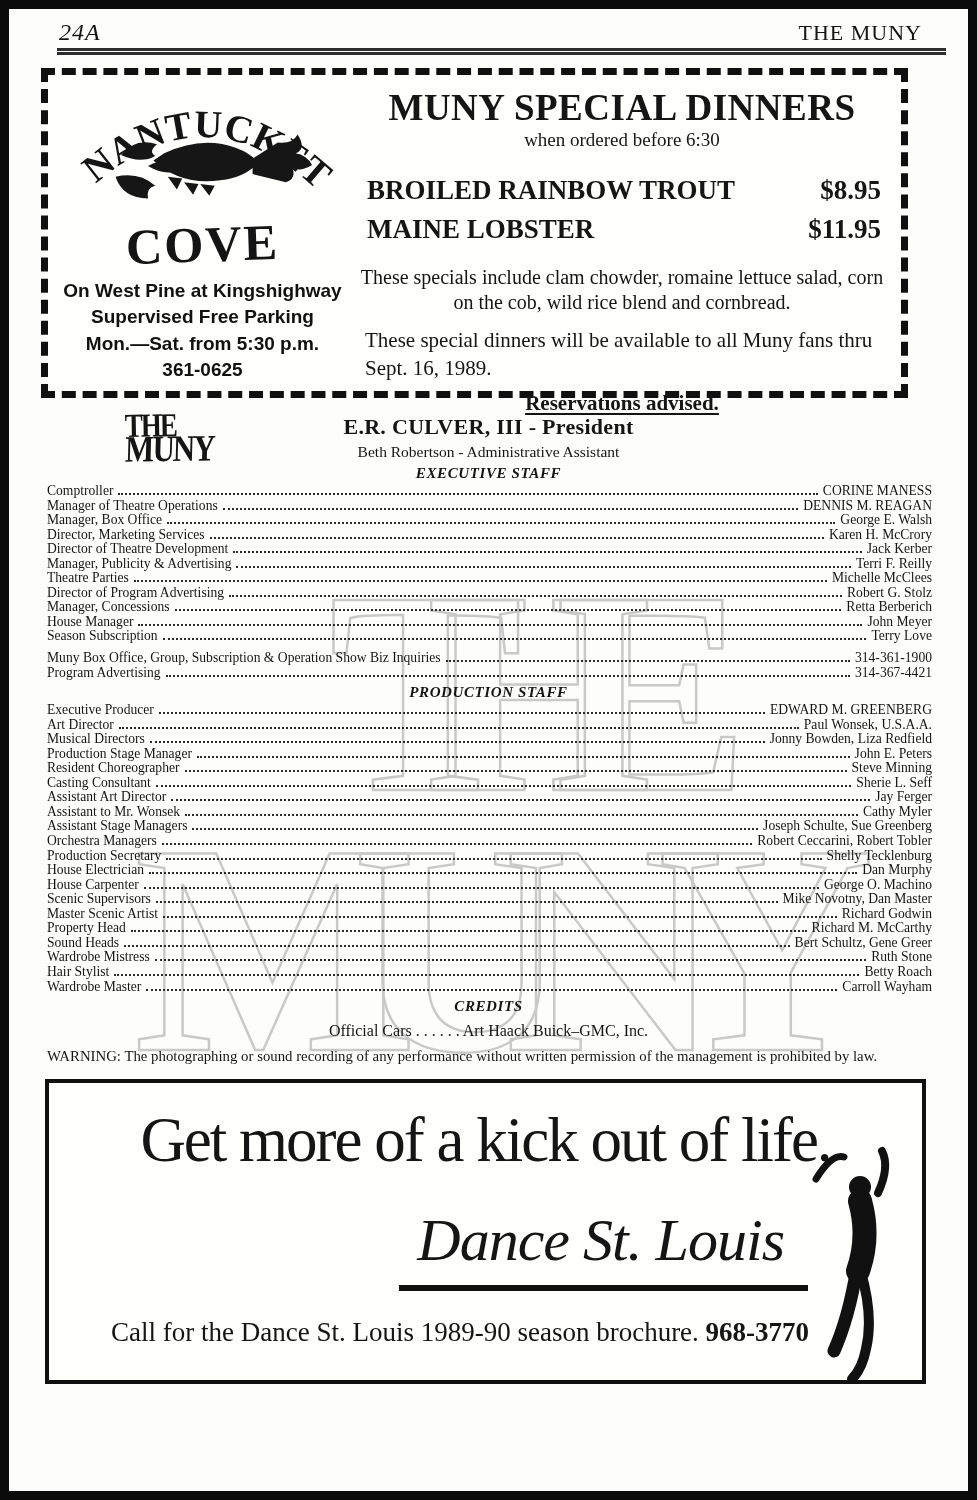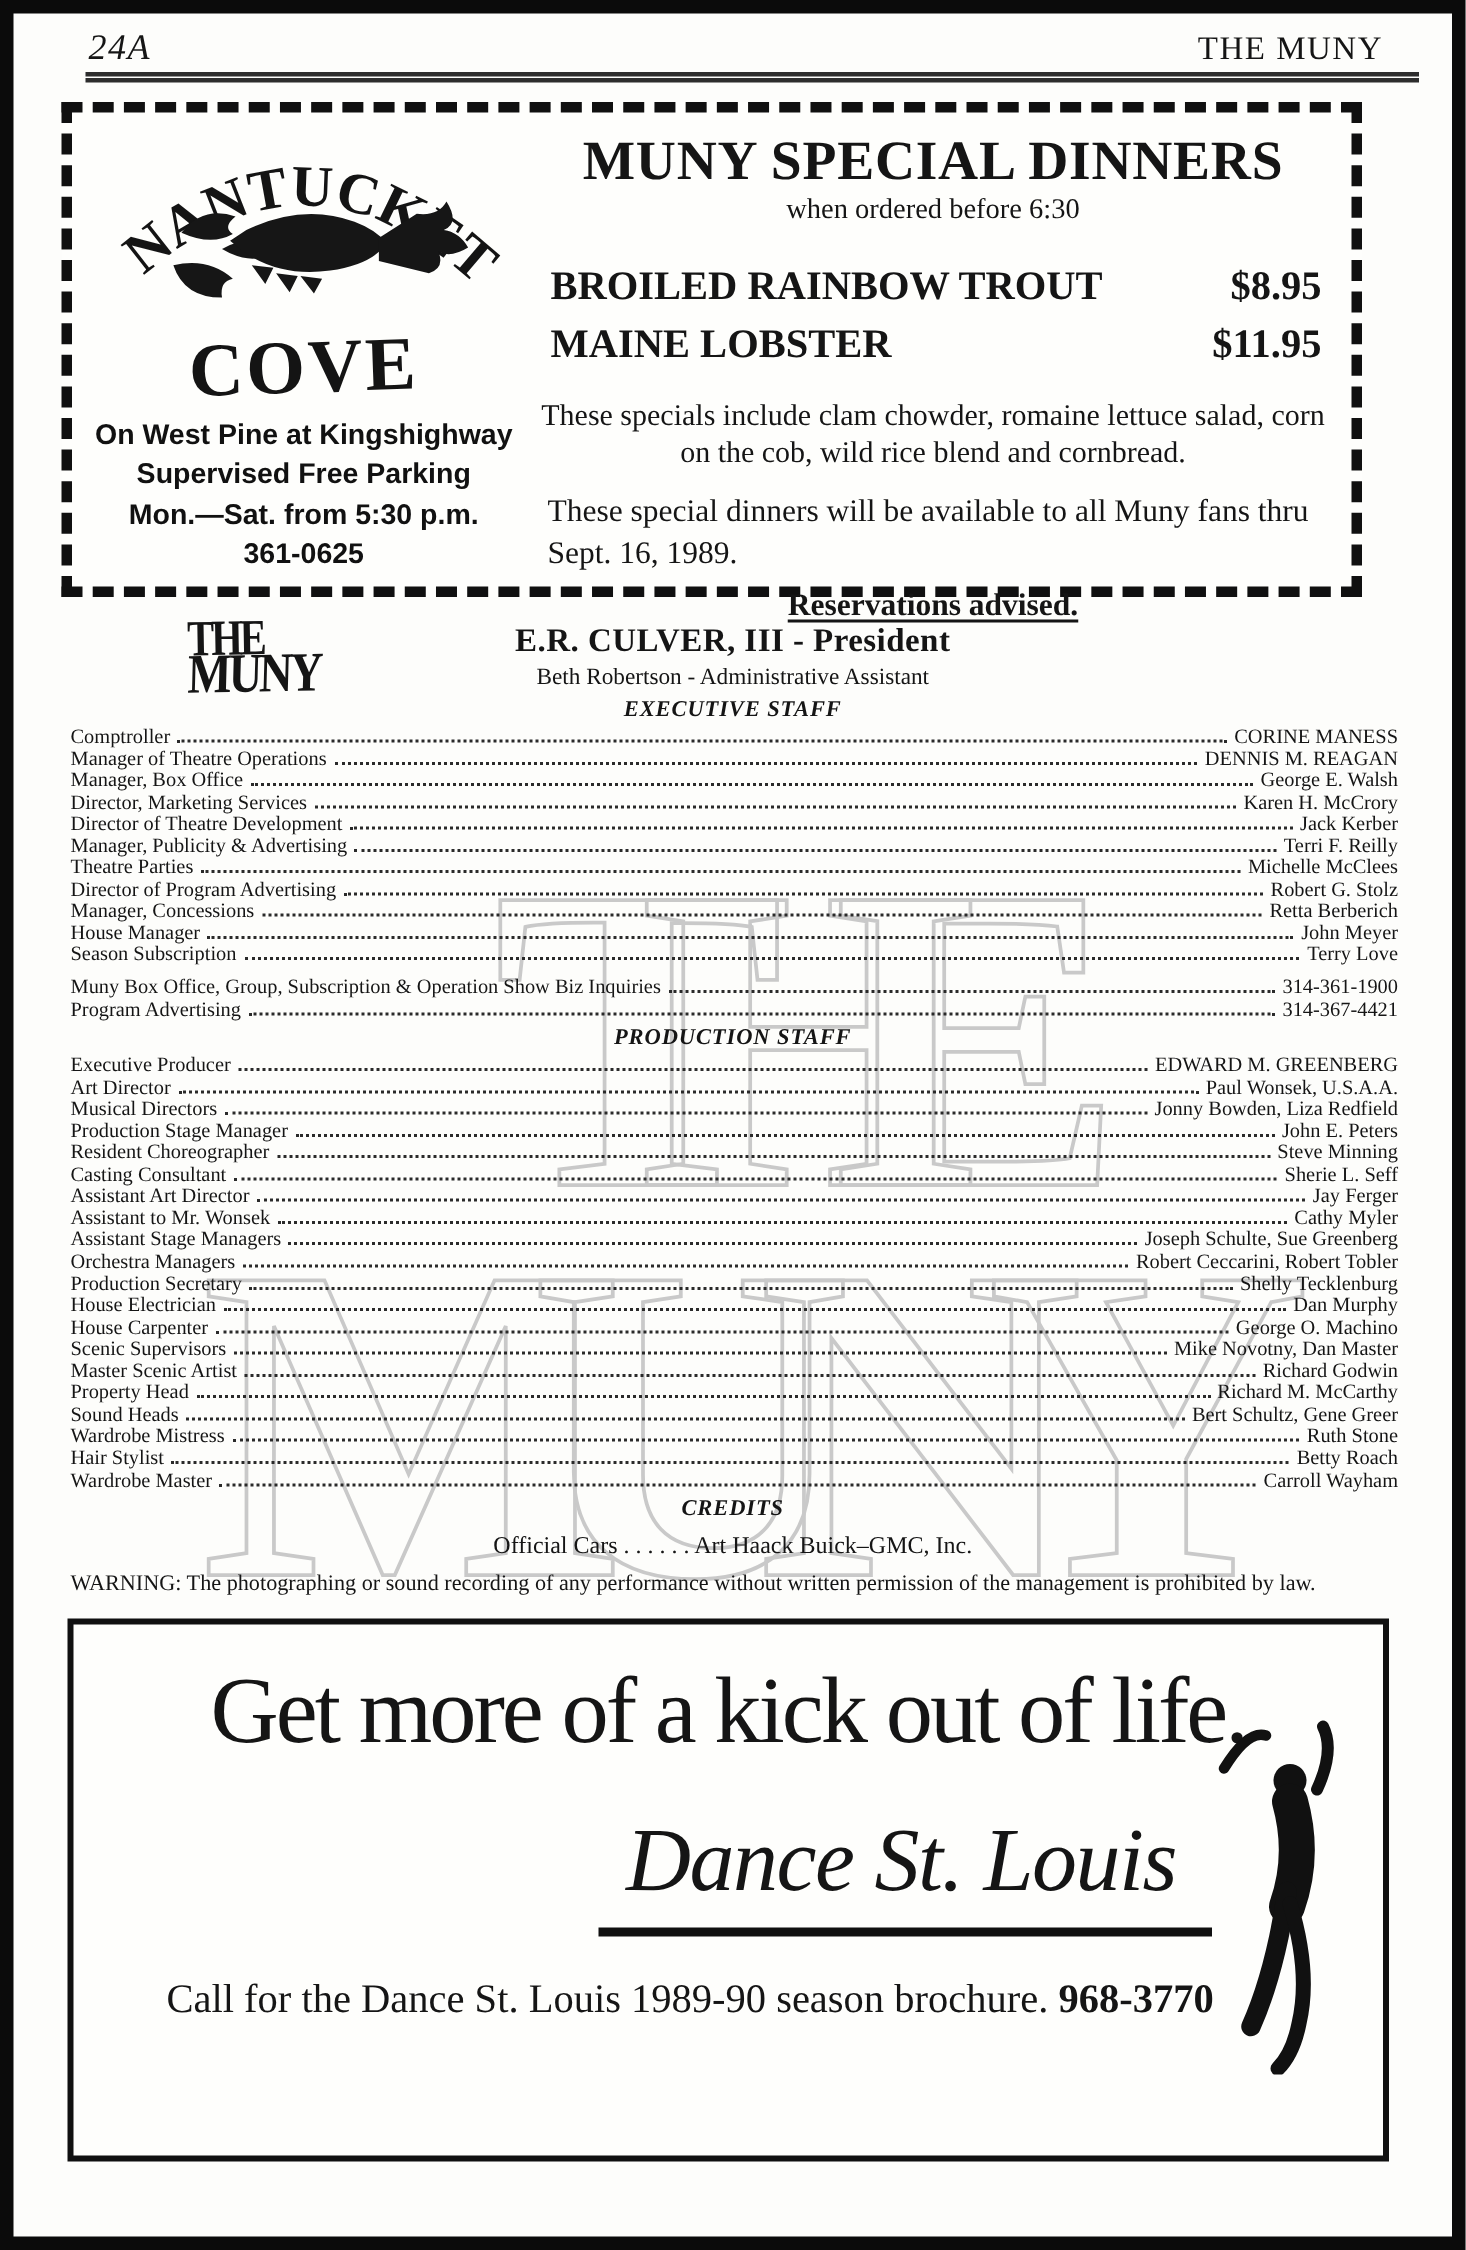--- a/index.html
+++ b/index.html
@@ -39,21 +39,21 @@
   .sec-head { position:relative; z-index:1; text-align:center; font-weight:bold; font-style:italic; font-size:15px; letter-spacing:0.6px; margin-top:4px; }
   .slist { position:relative; z-index:1; margin:2px 36px 0 38px; }
   .srow { display:flex; align-items:baseline; font-size:13.6px; line-height:14.55px; white-space:nowrap; }
   .srow .role { flex:none; }
   .srow .lead { flex:1; border-bottom:2px dotted #2a2a2a; margin:0 5px 3px 5px; min-width:20px; }
   .srow .name { flex:none; }
   .phones { margin-top:7px; }
   .credits-line { position:relative; z-index:1; text-align:center; font-size:16px; margin-top:7px; }
   .warning { position:relative; z-index:1; margin:7px 38px 0 38px; font-size:14.8px; line-height:1.22; }
   
-  .dance { position:relative; margin:14px 42px 0 36px; height:362px; border:4px solid #101010; padding:26px 26px 0 26px; overflow:hidden; background:#fefefc; }
+  .dance { position:relative; margin:14px 42px 0 36px; height:305px; border:4px solid #101010; padding:26px 26px 0 26px; overflow:hidden; background:#fefefc; }
   .dance-head { text-align:center; font-size:63px; letter-spacing:-2px; line-height:1; }
   .dance-brand-wrap { text-align:right; margin:34px 88px 0 0; }
   .dance-brand { display:inline-block; font-style:italic; font-size:60px; letter-spacing:-1px; border-bottom:6px solid #101010; padding:0 24px 10px 18px; }
   .dance-call { margin:26px 0 0 36px; font-size:27px; }
   .dance-call b { font-weight:bold; }
   .dancer { position:absolute; right:14px; top:62px; }
 </style>
 </head>
 <body>
 

